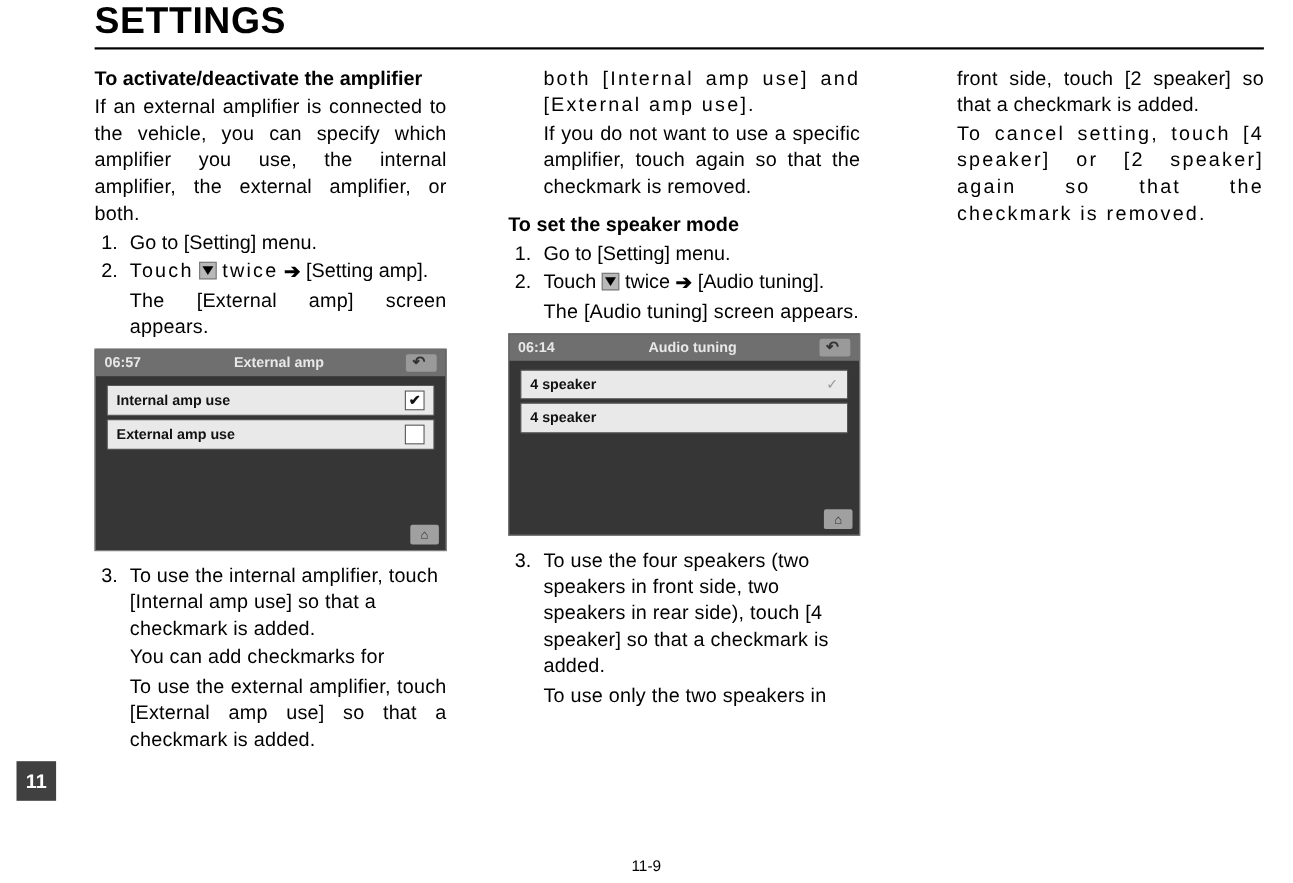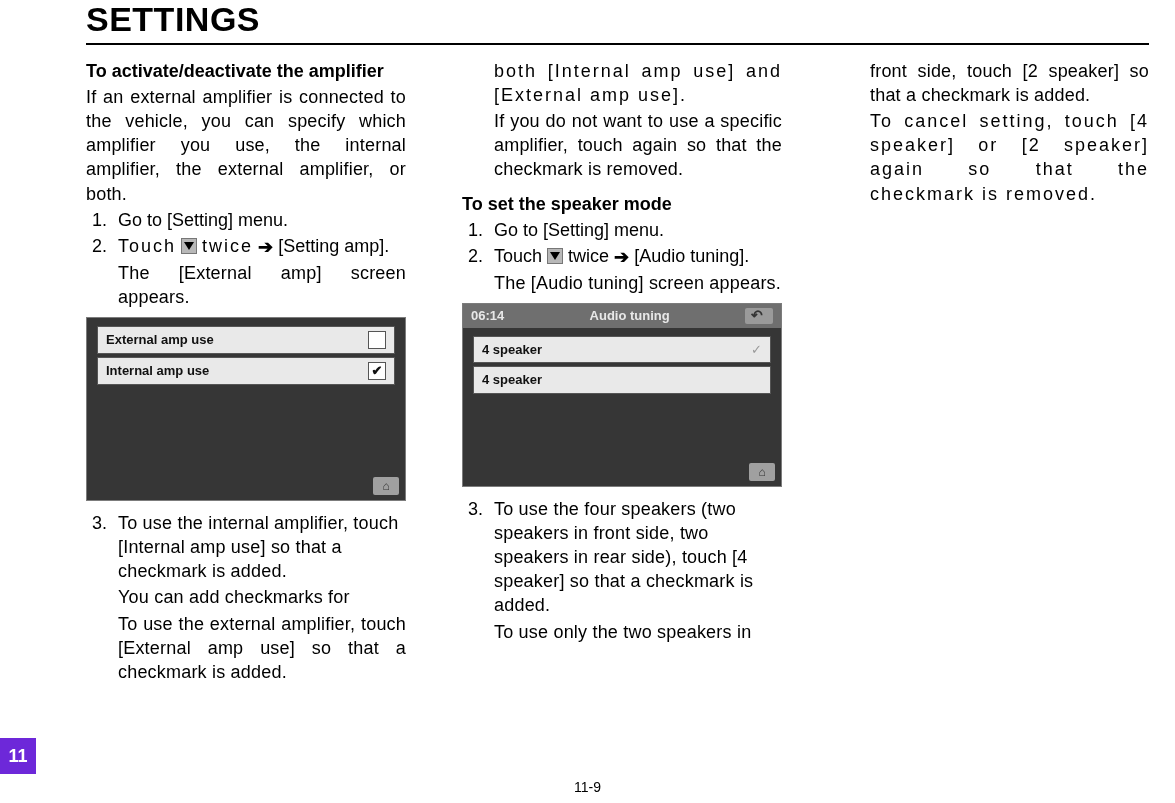--- a/index.html
+++ b/index.html
@@ -16,32 +16,31 @@
     position: relative;
     width: 1175px;
     height: 803px;
     display: flex;
     flex-direction: column;
     padding: 0 0 0 60px;
     box-sizing: border-box;
   }
   .page-tab {
     position: absolute;
-    left: 0;
+    left: 15px;
     top: 692px;
     width: 36px;
     height: 36px;
-    background: #6d28d9;
+    background: #404040;
     color: #fff;
     font-weight: bold;
     font-size: 18px;
     display: flex;
     align-items: center;
     justify-content: center;
-    margin-top: 46px;
   }
   .title {
     font-size: 34px;
     font-weight: 700;
     margin: 0 0 4px 26px;
     letter-spacing: 0.5px;
   }
   .title-rule {
     border: 0;
     border-top: 2px solid #000;
@@ -222,28 +221,33 @@
           <span class="wide">Touch</span>
           <span class="icon-down"></span>
           <span class="wide">twice</span>
           <span class="arrow">➔</span>
           <span>[Setting amp].</span>
           <div class="sub just">The [External amp] screen appears.</div>
         </li>
       </ol>
 
       <div class="screen">
+        <div class="topbar">
+          <span class="time">06:57</span>
+          <span class="tb-title">External amp</span>
+          <span class="back"></span>
+        </div>
         <div class="body">
+          <div class="row">
+            <span>Internal amp use</span>
+            <span class="chk">✔</span>
+          </div>
           <div class="row">
             <span>External amp use</span>
             <span class="chk"></span>
-          </div>
-          <div class="row">
-            <span>Internal amp use</span>
-            <span class="chk">✔</span>
           </div>
         </div>
         <div class="bottombar">
           <span class="home">⌂</span>
         </div>
       </div>
 
       <ol class="steps" start="3">
         <li>
           <span class="just">To use the internal amplifier, touch [Internal amp use] so that a checkmark is added.</span>

